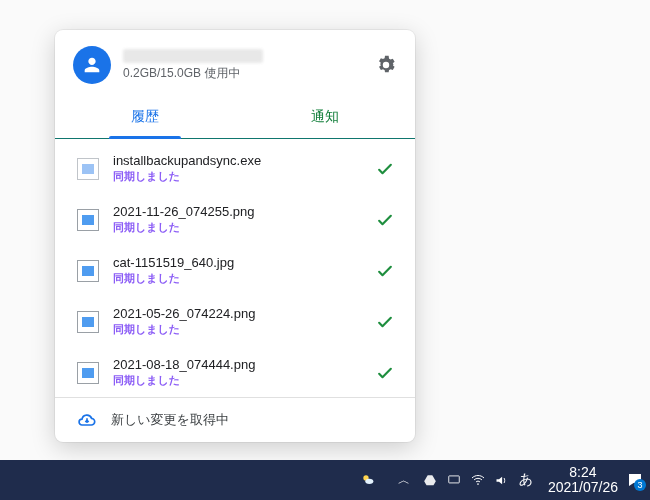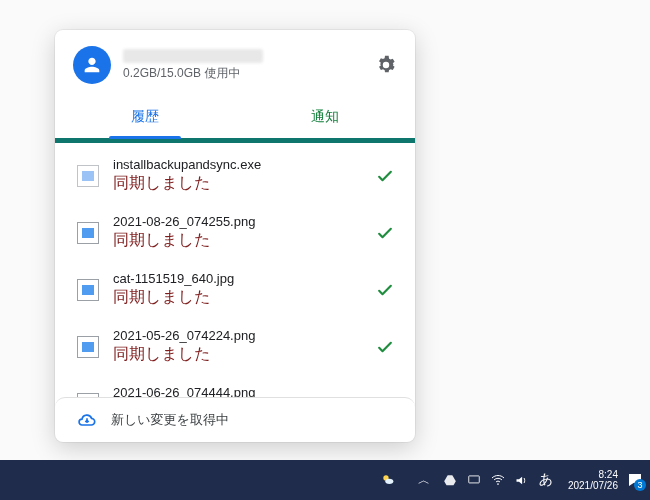--- a/index.html
+++ b/index.html
@@ -20,21 +20,21 @@
     background: #1f2c4c;
     display: flex; align-items: center; justify-content: flex-end;
     padding: 0 6px;
     color: #fff;
     font-size: 12px;
     gap: 8px;
   }
   .tray-icon { width: 16px; height: 16px; display:flex; align-items:center; justify-content:center; }
   .tray-chevron { color:#fff; font-size:12px; margin-right:4px; }
   .tray-sep { width:6px; }
-  .clock { text-align:right; line-height:1.1; font-size:10px; margin-left:6px; }
+  .clock { text-align:center; line-height:1.1; font-size:14px; margin-left:6px; }
   .notif-badge {
     position:relative; width:18px; height:18px;
   }
   .notif-badge .bubble {
     position:absolute; right:-2px; bottom:-2px;
     background:#0078d4; color:#fff; border-radius:50%;
     width:12px; height:12px; font-size:9px; line-height:12px; text-align:center;
   }
   
   .panel {
@@ -58,21 +58,21 @@
   .avatar svg { width:22px; height:22px; fill:#fff; }
   .acct { flex:1; }
   .acct-name {
     height:14px; width:140px;
     background:#e8e8e8; border-radius:3px;
     filter: blur(1.5px);
   }
   .acct-storage { font-size:12px; color:#5f6368; margin-top:2px; }
   .gear { width:22px; height:22px; color:#5f6368; cursor:pointer; }
   .tabs {
-    display:flex; border-bottom:5px solid #0f766e;
+    display:flex; border-bottom:1px solid #0f766e;
     margin-top:6px;
   }
   .tab {
     flex:1; text-align:center; padding:10px 0 12px 0;
     font-size:14px; color:#15803d; cursor:pointer;
     position:relative;
   }
   .tab.active { color:#1a73e8; font-weight:500; }
   .tab.active::after {
     content:""; position:absolute; left:30%; right:30%; bottom:-1px;
@@ -92,27 +92,27 @@
     width:22px; height:22px; border:1px solid #9aa0a6; background:#fff;
     display:flex; align-items:center; justify-content:center;
     flex-shrink:0;
   }
   .thumb.exe { border-color:#c0c4c9; }
   .thumb .inner {
     width:12px; height:10px; background:#4f9cf0;
   }
   .meta { flex:1; min-width:0; }
   .fname { font-size:13px; color:#202124; white-space:nowrap; overflow:hidden; text-overflow:ellipsis; }
-  .status { font-size:16px; color:#7f1d1d; margin-top:1px; }
+  .status { font-size:11px; color:#8b5cf6; margin-top:1px;font-weight:bold; }
   .check { width:20px; height:20px; color:#1e8e3e; flex-shrink:0; }
   .footer {
     border-top:1px solid #e0e0e0;
     display:flex; align-items:center; gap:14px;
     padding:12px 22px;
-    font-size:13px; color:#3c4043;border-radius:10px;
+    font-size:13px; color:#3c4043;
   }
   .cloud-ic { width:20px; height:20px; color:#1a73e8; }
 </style>
 </head>
 <body>
 
 <div class="desktop"></div>
 
 <div class="panel">
   <div class="panel-header">
@@ -147,21 +147,21 @@
         </div>
         <svg viewBox="0 0 24 24" class="check">
           <path fill="none" stroke="currentColor" stroke-width="2.6" stroke-linecap="round" stroke-linejoin="round" d="M5 13l4 4 10-10"></path>
         </svg>
       </div>
       <div class="item">
         <div class="thumb">
           <div class="inner"></div>
         </div>
         <div class="meta">
-          <div class="fname">2021-08-26_074255.png</div>
+          <div class="fname">2021-11-26_074255.png</div>
           <div class="status">同期しました</div>
         </div>
         <svg viewBox="0 0 24 24" class="check">
           <path fill="none" stroke="currentColor" stroke-width="2.6" stroke-linecap="round" stroke-linejoin="round" d="M5 13l4 4 10-10"></path>
         </svg>
       </div>
       <div class="item">
         <div class="thumb">
           <div class="inner"></div>
         </div>
@@ -183,21 +183,21 @@
         </div>
         <svg viewBox="0 0 24 24" class="check">
           <path fill="none" stroke="currentColor" stroke-width="2.6" stroke-linecap="round" stroke-linejoin="round" d="M5 13l4 4 10-10"></path>
         </svg>
       </div>
       <div class="item">
         <div class="thumb">
           <div class="inner"></div>
         </div>
         <div class="meta">
-          <div class="fname">2021-06-26_074444.png</div>
+          <div class="fname">2021-08-18_074444.png</div>
           <div class="status">同期しました</div>
         </div>
         <svg viewBox="0 0 24 24" class="check">
           <path fill="none" stroke="currentColor" stroke-width="2.6" stroke-linecap="round" stroke-linejoin="round" d="M5 13l4 4 10-10"></path>
         </svg>
       </div>
     </div>
 
   <div class="footer">
     <svg class="cloud-ic" viewBox="0 0 24 24">

